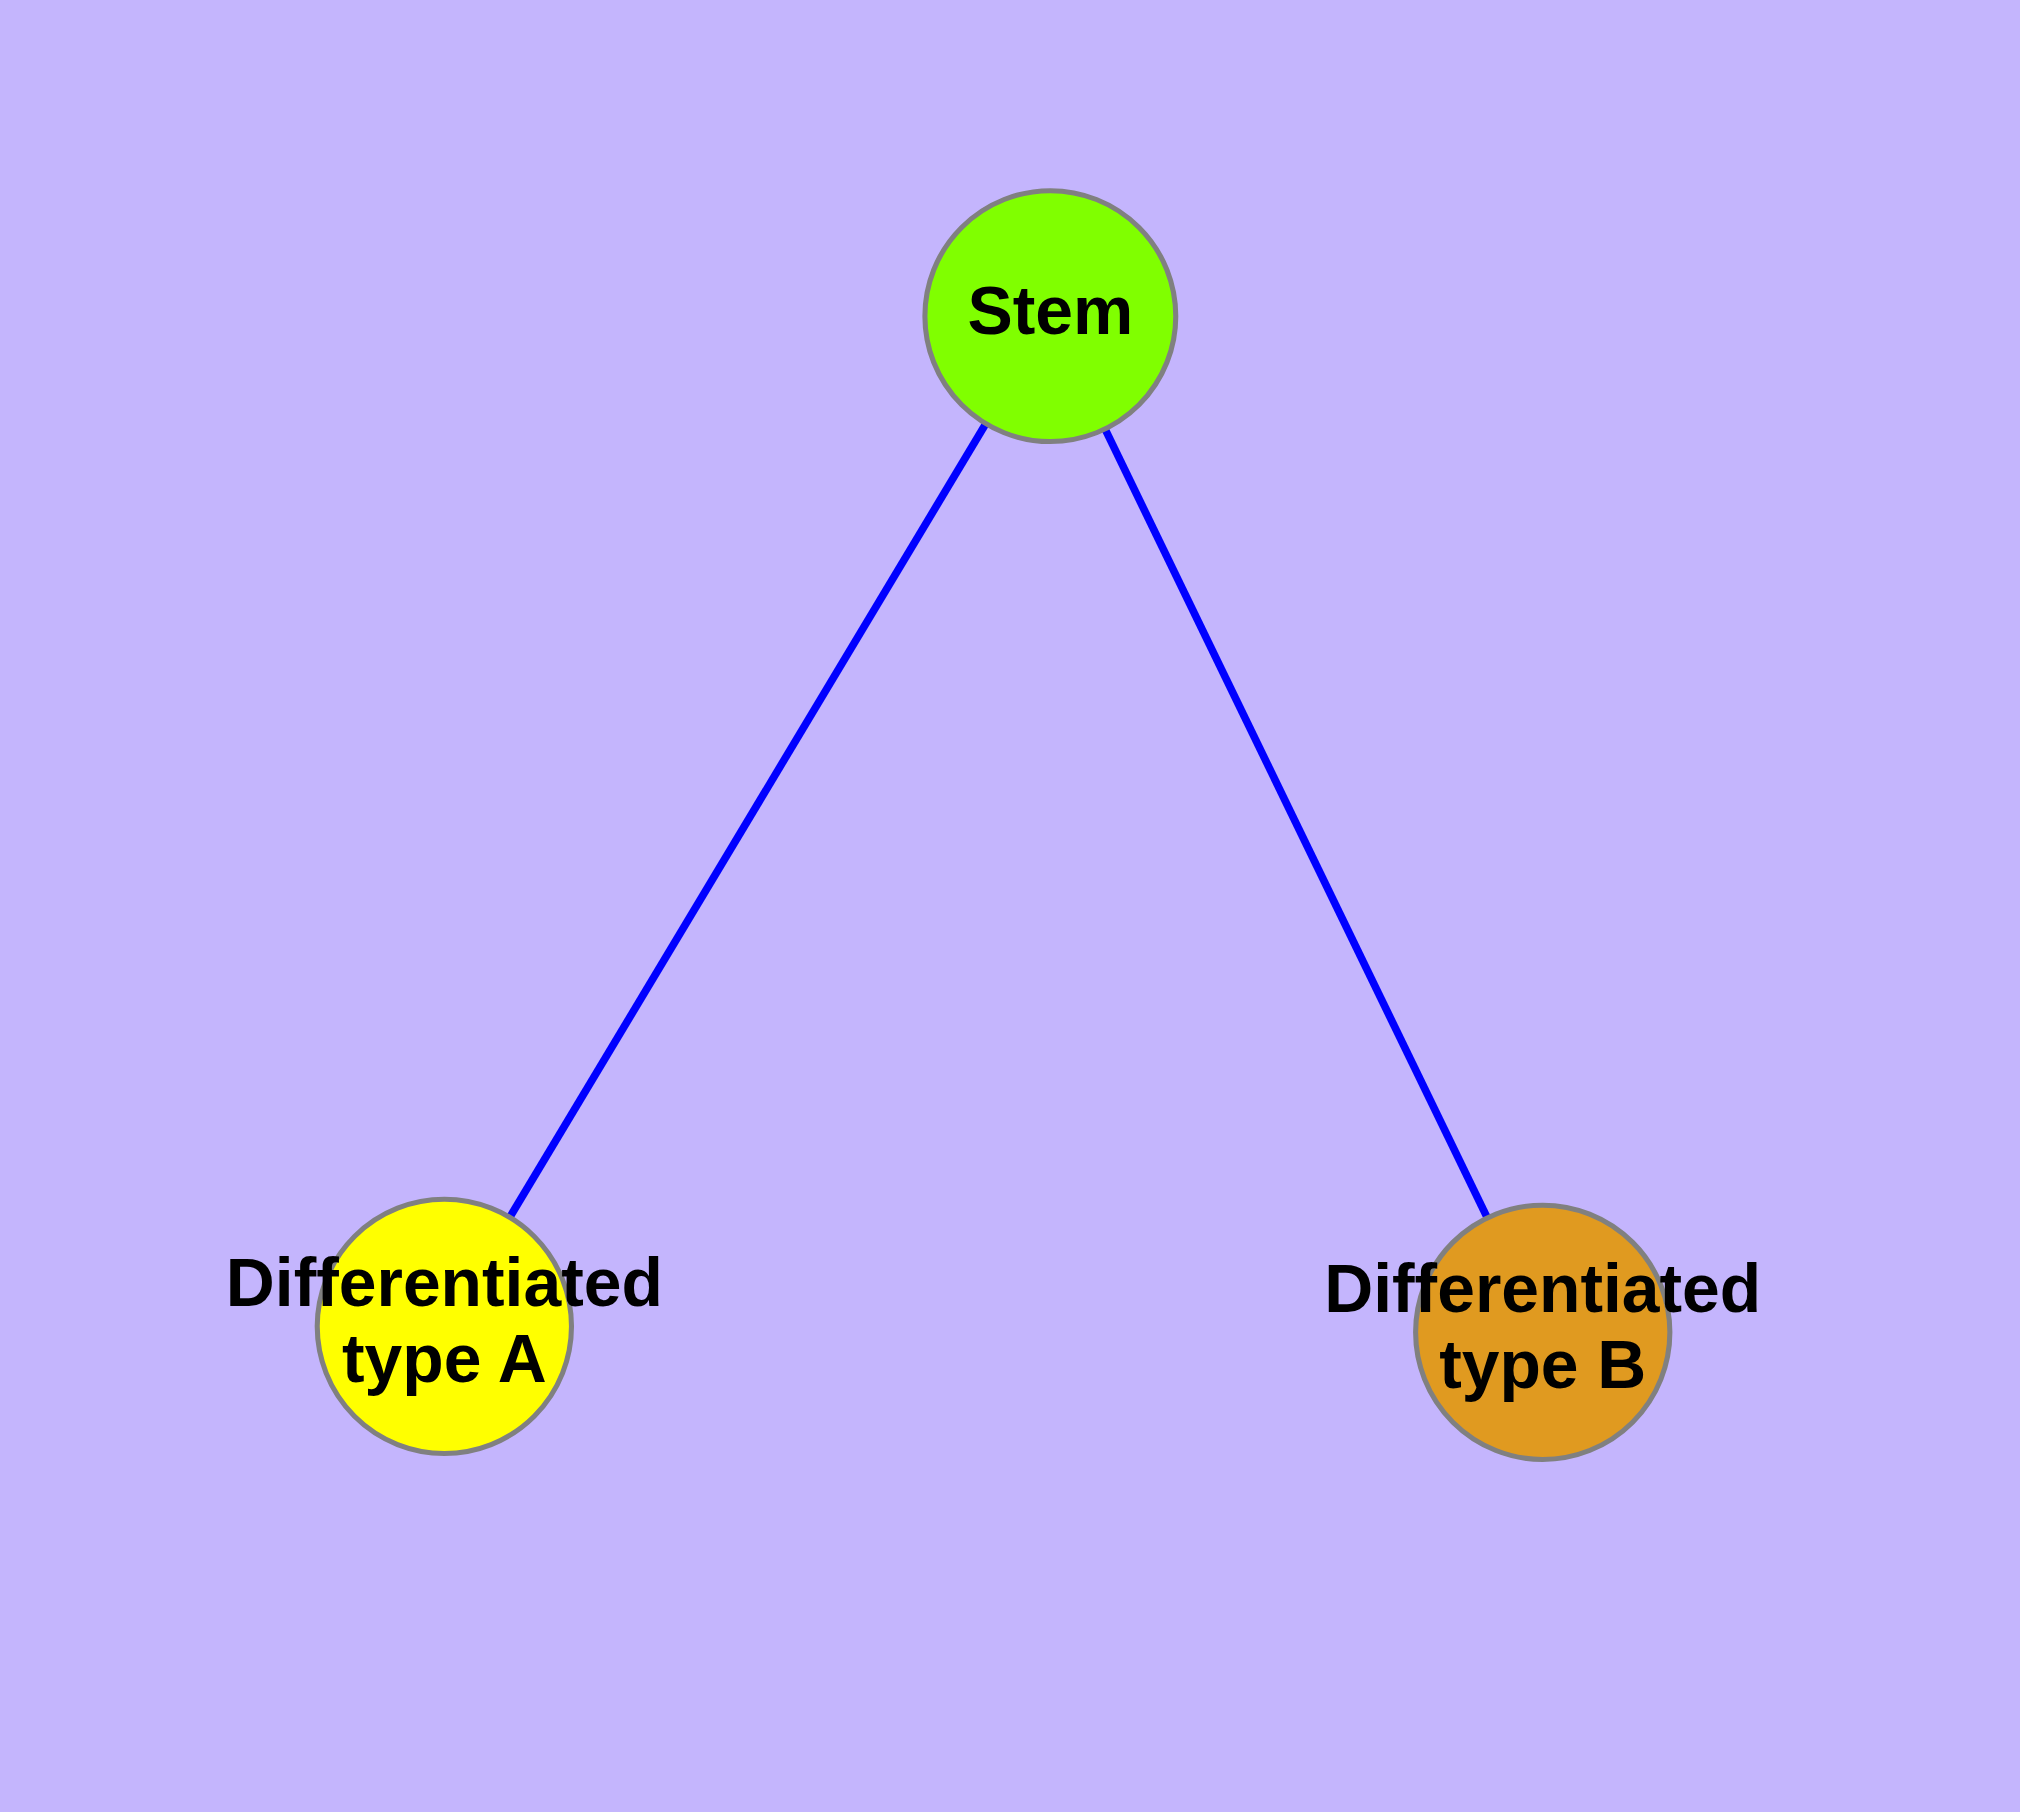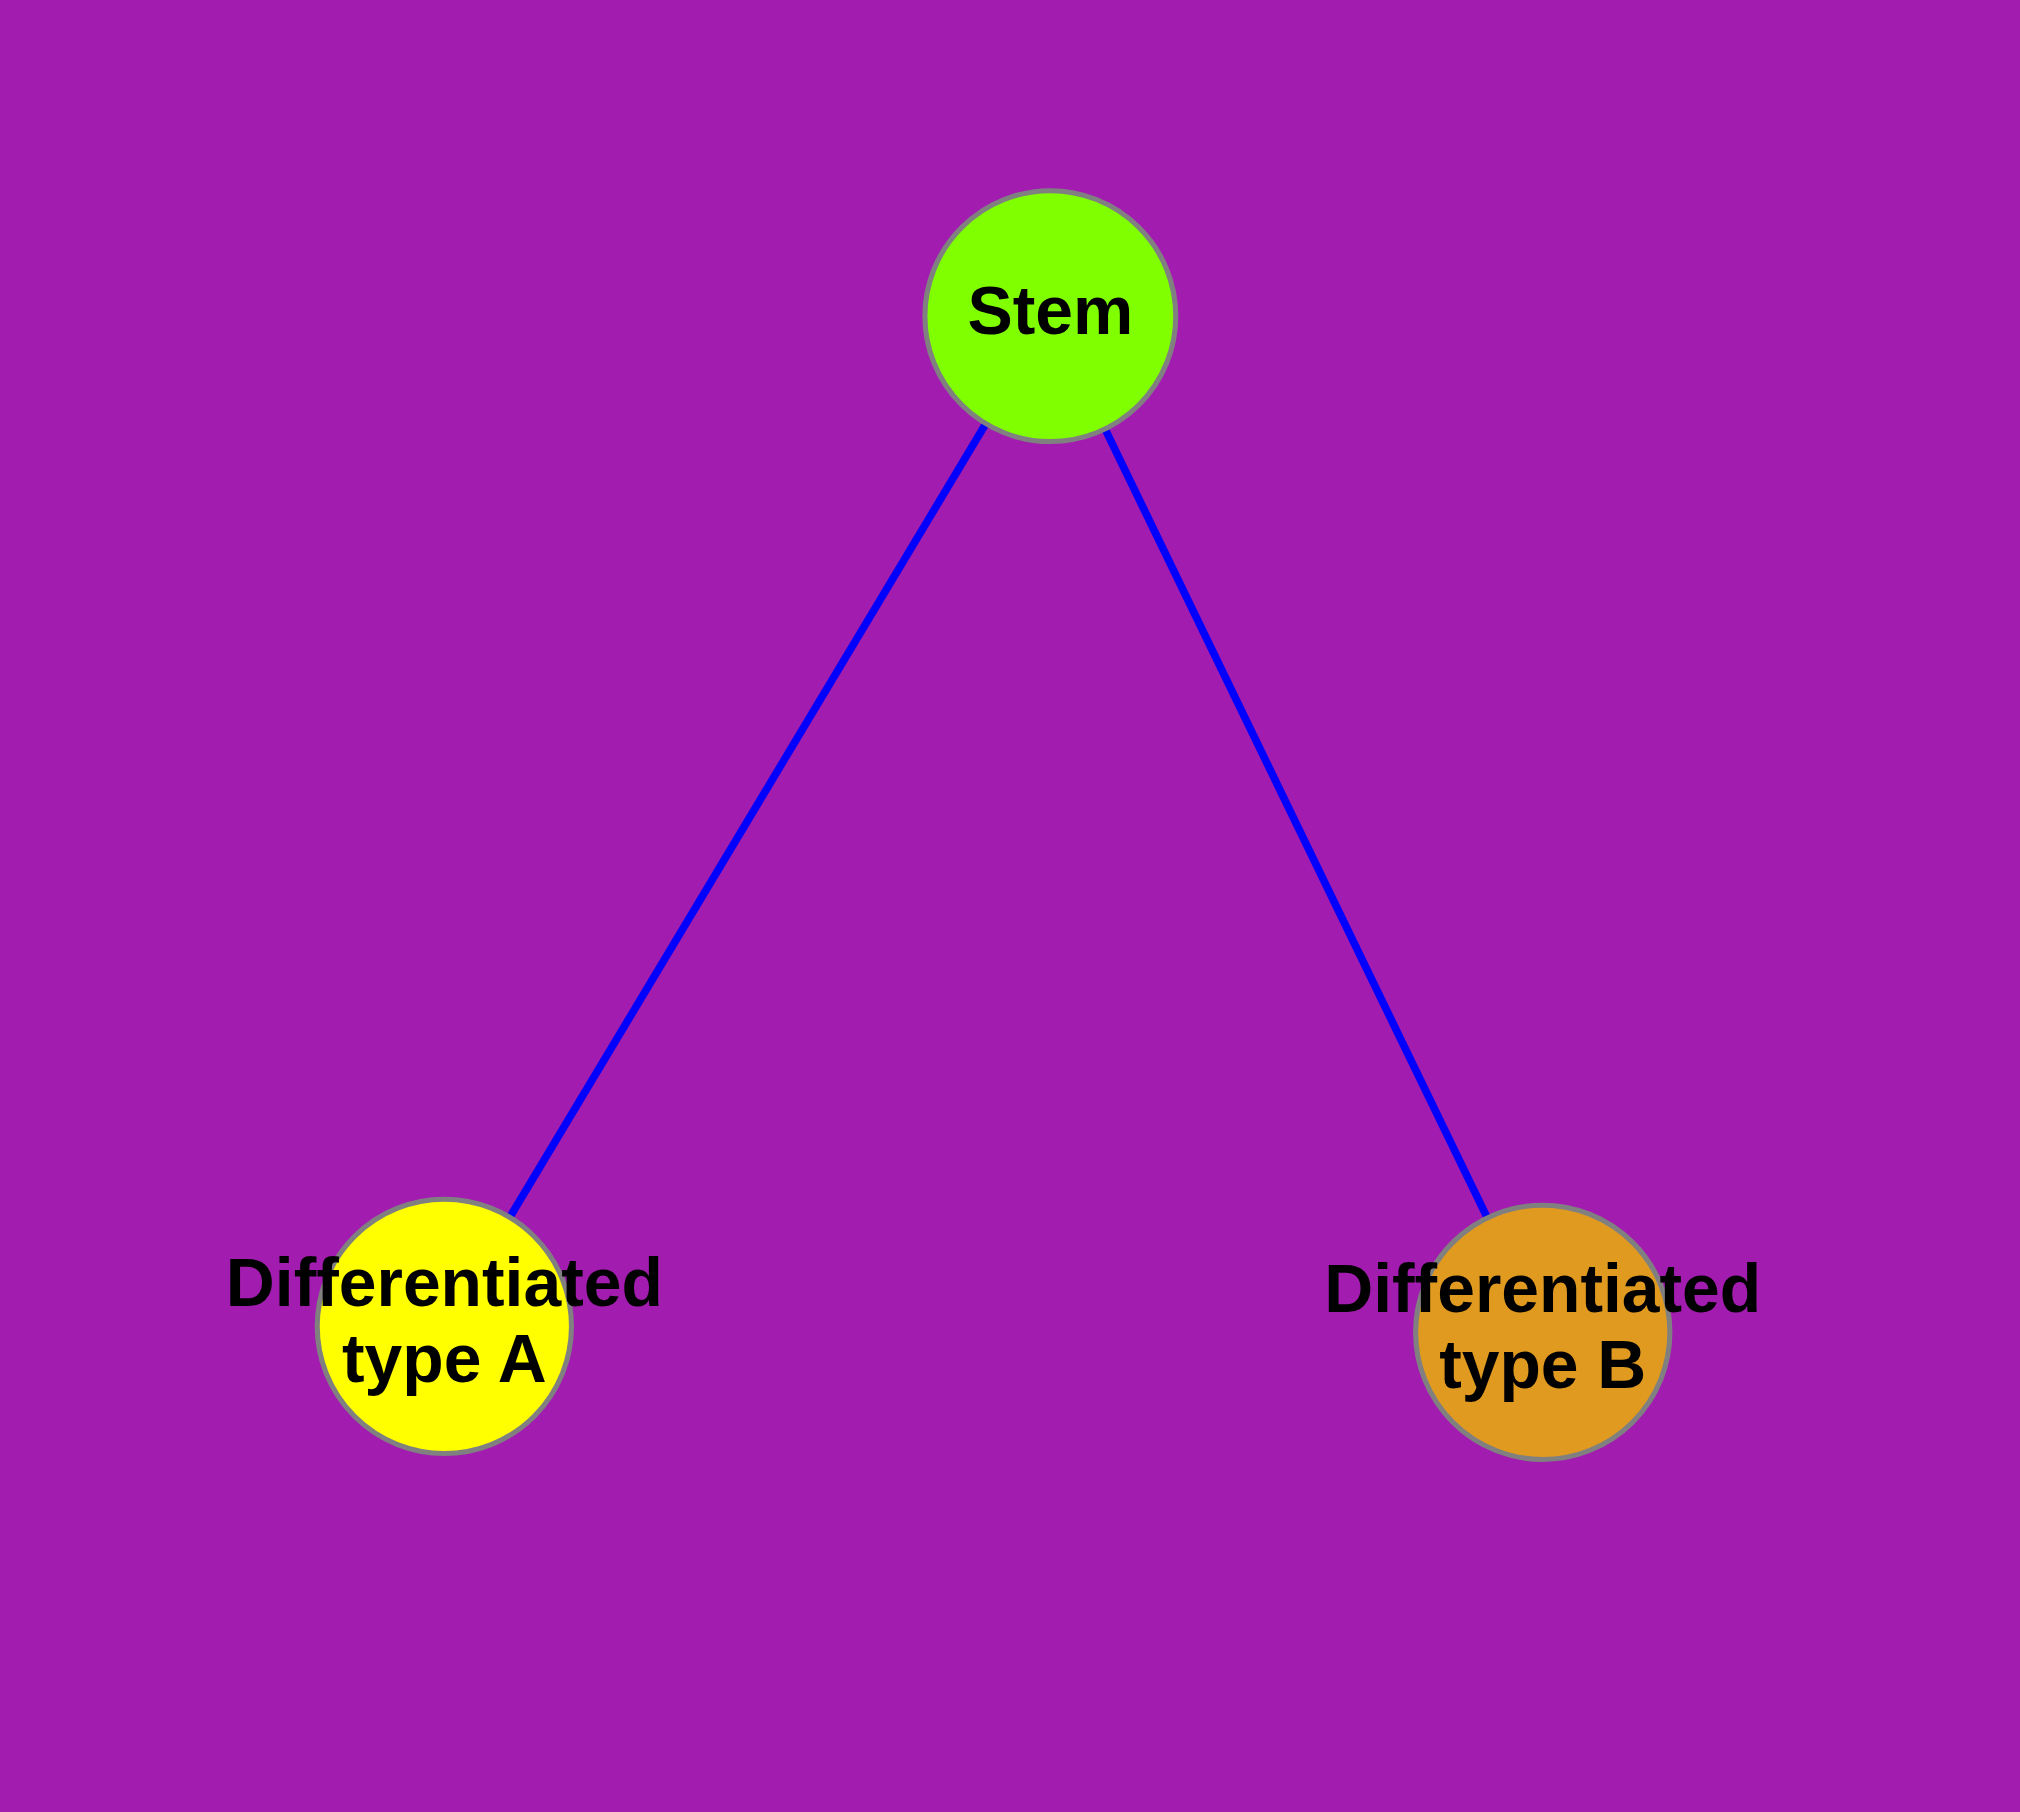--- a/index.html
+++ b/index.html
@@ -31,21 +31,21 @@
     font-weight: bold;
     fill: #000000;
     text-anchor: middle;
     dominant-baseline: middle;
     paint-order: normal;
   }
 </style>
 </head>
 <body>
 
-<div id="canvas-root" style="width: 2021px; height: 1812px; background: #a21caf;">
+<div id="canvas-root" style="width: 2021px; height: 1812px; background: #c4b5fd;">
   <svg id="graph-svg" viewBox="0 0 2384 2138" preserveAspectRatio="xMidYMid meet" style="width: 2021px; height: 1812px;">
     <g id="edges-layer">
         <line x1="1164.9278466966393" y1="496.48812131133684" x2="599.1009332103517" y2="1439.7967658926723" stroke="#0000ff" stroke-width="9" stroke-linecap="butt"></line>
         <line x1="1301.7942139240172" y1="502.5873709034363" x2="1756.333644215927" y2="1440.6128045006826" stroke="#0000ff" stroke-width="9" stroke-linecap="butt"></line>
       </g>
     <g id="nodes-layer">
         <circle cx="1239" cy="373" r="148" fill="#80ff00" stroke="#808080" stroke-width="6"></circle>
         <circle cx="524" cy="1565" r="150" fill="#ffff00" stroke="#808080" stroke-width="6"></circle>
         <circle cx="1820" cy="1572" r="150" fill="#e09a20" stroke="#808080" stroke-width="6"></circle>
       </g>

